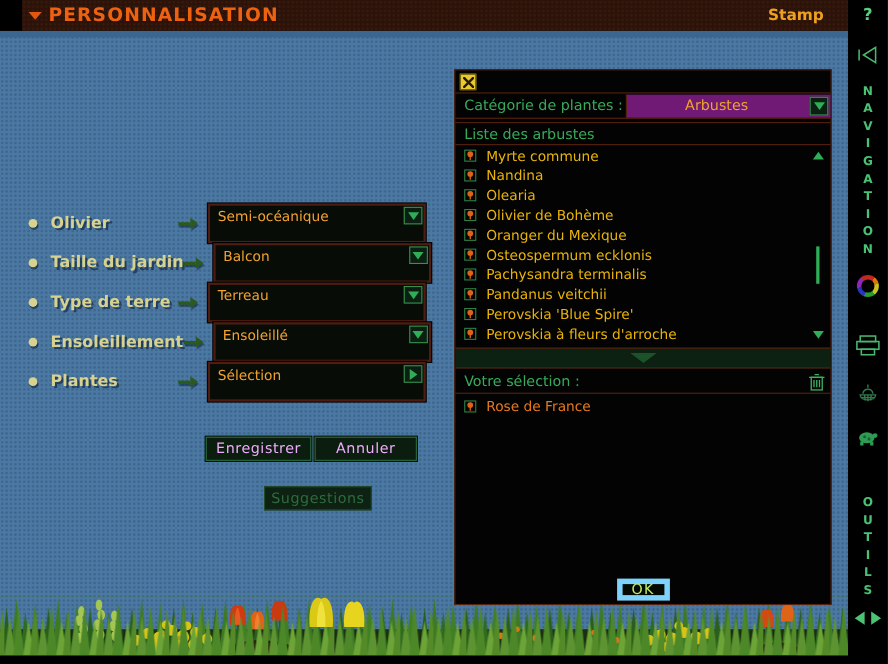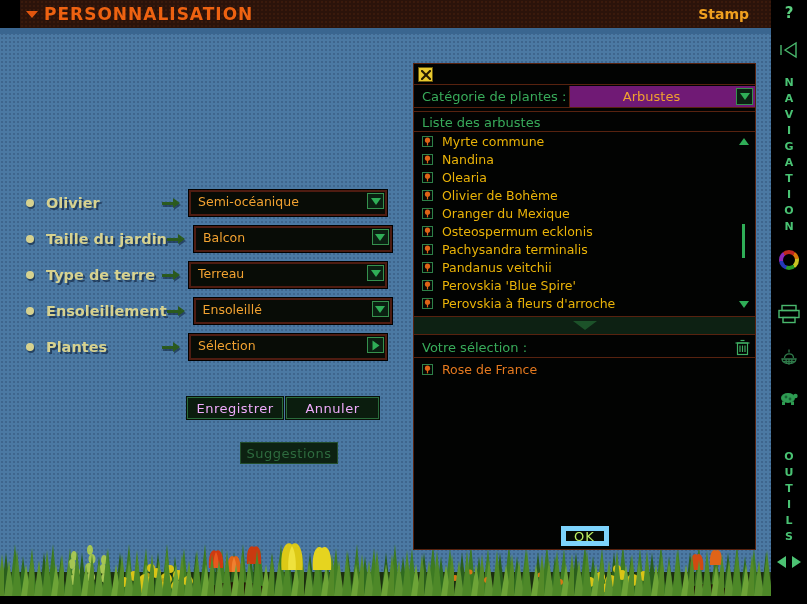--- a/index.html
+++ b/index.html
@@ -35,21 +35,21 @@
   .frow { display:flex; align-items:center; height:22px; margin-bottom:14px; }
   .bullet { width:8px; height:8px; border-radius:50%; background:#d7d28f;
     box-shadow:1px 2px 0 rgba(10,25,50,.55); margin-right:12px; flex:none; }
   .flabel { flex:0 0 116px; font-size:14.5px; font-weight:bold; color:#d7d28f;
     text-shadow:2px 2px 0 rgba(12,28,55,.6); white-space:nowrap; }
   .farrow { flex:none; width:18px; height:10px; position:relative; margin-right:9px;
     filter:drop-shadow(1px 2px 0 rgba(10,25,50,.5)); }
   .farrow .shaft { position:absolute; left:0; top:3.5px; width:11px; height:3px; background:#2b5a1e; }
   .farrow .head { position:absolute; right:0; top:0; width:0; height:0;
     border-top:5px solid transparent; border-bottom:5px solid transparent; border-left:7px solid #2b5a1e; }
-  .dd { flex:none; width:198px; height:26px; background:#080c06; border:2px solid #4e1c11;
+  .dd { flex:none; width:198px; height:36px; background:#080c06; border:2px solid #4e1c11;
     box-shadow:0 0 0 1px #000; position:relative; box-sizing:border-box; }
   .ddval { position:absolute; left:7px; top:1.5px; font-size:12.5px; color:#f2a231; white-space:nowrap; }
   .ddbtn { position:absolute; right:1px; top:1px; width:17px; height:16px; background:#0b2012;
     border:1px solid #35914d; box-sizing:border-box; display:flex; align-items:center; justify-content:center; }
   .tri-g { width:0; height:0; border-left:5px solid transparent; border-right:5px solid transparent;
     border-top:7px solid #2fae57; }
   .frow:last-child .tri-g { transform:rotate(-90deg); }
 
   
   .btn { position:absolute; height:20px; background:#0b1d0e; border:1px solid #2a6b3b;

